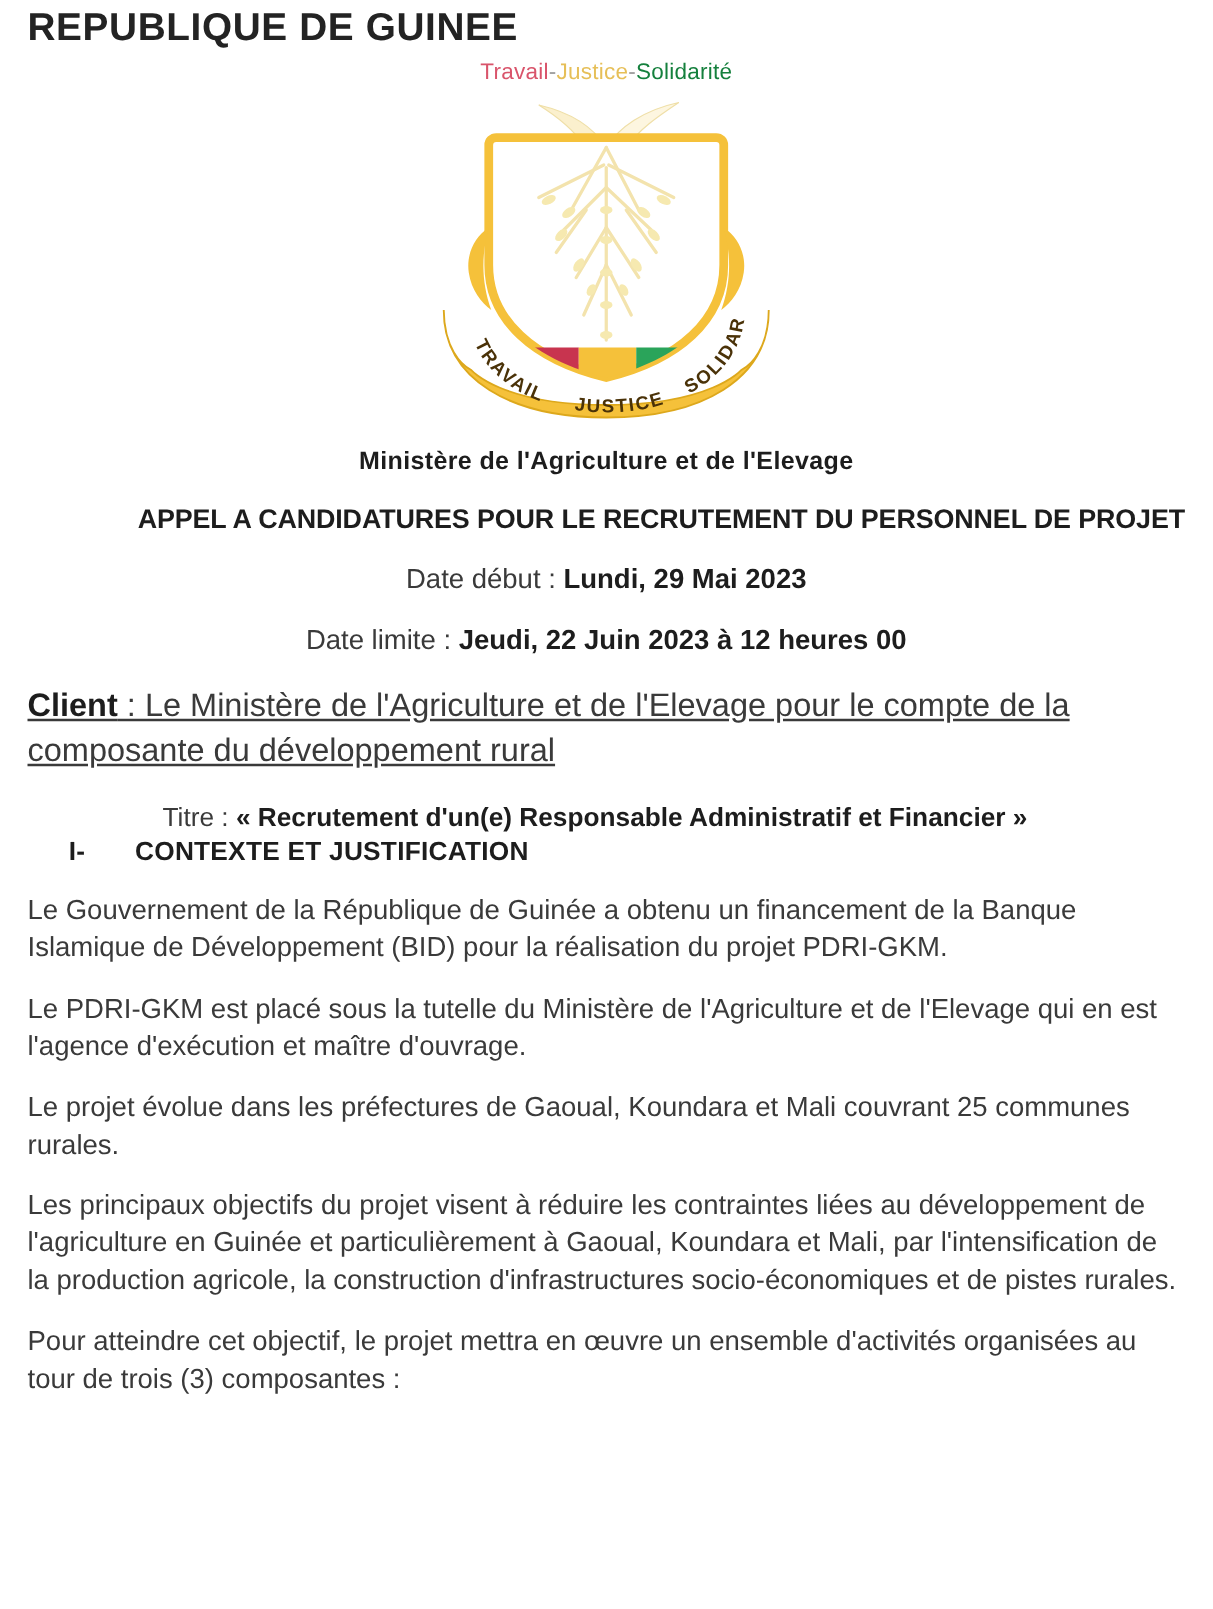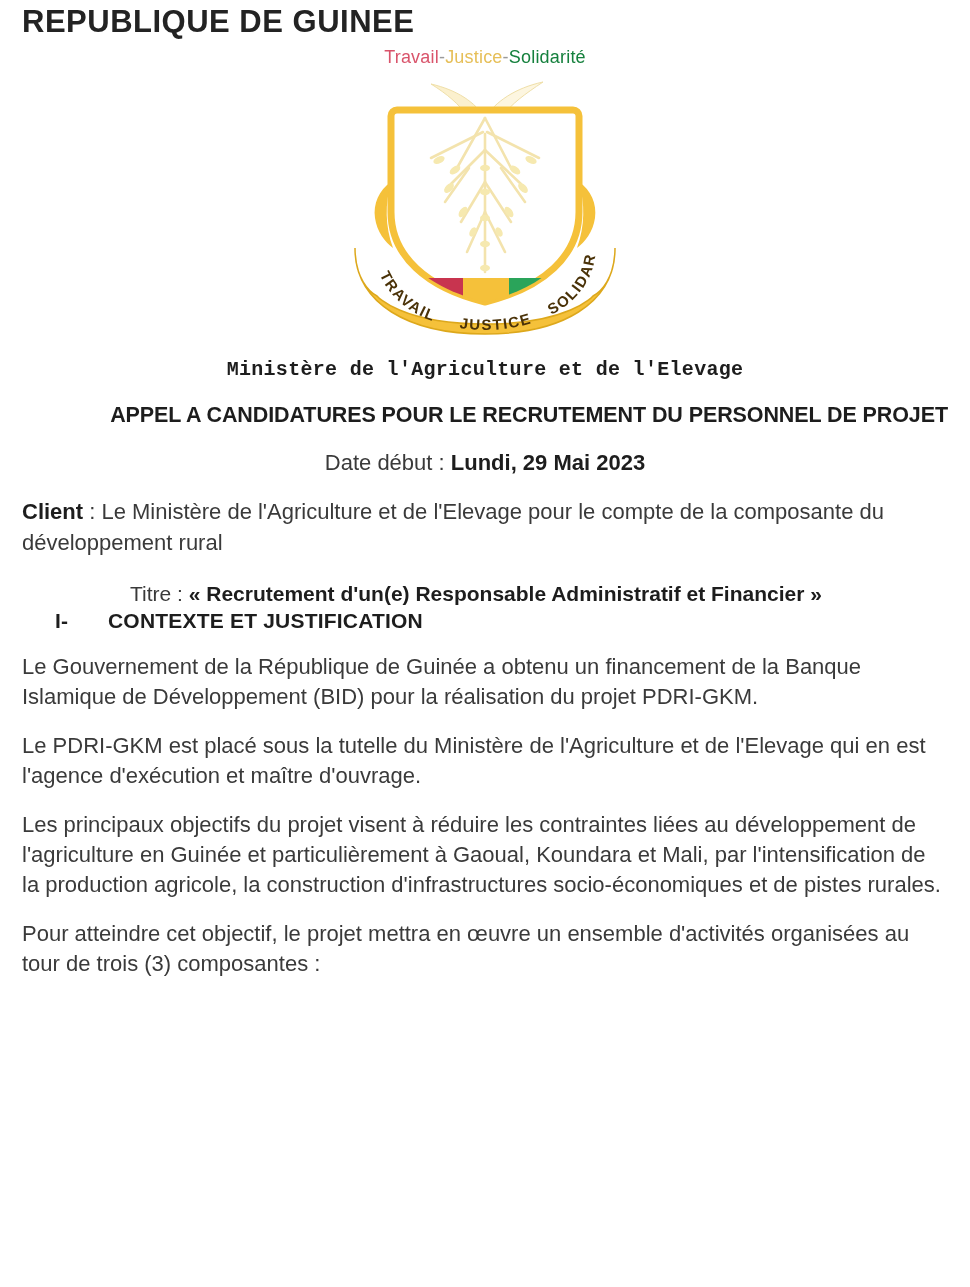--- a/index.html
+++ b/index.html
@@ -56,21 +56,20 @@
   }
 
   
   .ministry {
     text-align: center;
     font-weight: bold;
     font-size: 20px;
     color: #1d1d1d;
     margin: 14px 0 0 0;
     letter-spacing: 0.3px;
-    font-family: Liberation Mono, monospace;
   }
   .call-line {
     text-align: right;
     font-weight: bold;
     font-size: 21.5px;
     color: #1d1d1d;
     margin: 22px 0 0 0;
     letter-spacing: -0.1px;
   }
 
@@ -78,24 +77,25 @@
   .info-line {
     font-size: 22px;
     margin: 20px 0 0 0;
     line-height: 1.35;
     color: #3a3a3a;
     text-align: center;
   }
   .info-line b { color: #1d1d1d; }
 
   .block {
-    font-size: 22px;
+    font-size: 26px;
     margin: 20px 0 0 0;
     line-height: 1.38;
     color: #3a3a3a;
+    text-decoration: underline;
   }
   .block b { color: #1d1d1d; }
 
   
   .titre-line {
     font-size: 21px;
     margin: 22px 0 0 0;
     padding-left: 108px;
     color: #3a3a3a;
     line-height: 1.3;
@@ -216,33 +216,37 @@
   </div>
 
   <div class="ministry">Ministère de l'Agriculture et de l'Elevage</div>
 
   <div class="call-line">APPEL A CANDIDATURES POUR LE RECRUTEMENT DU PERSONNEL DE PROJET</div>
 
   <div class="info-line">
     <span>Date début : </span><b>Lundi, 29 Mai 2023</b>
   </div>
 
+  <div class="info-line">
+    <span>Date limite : </span><b>Jeudi, 22 Juin 2023 à 12 heures 00</b>
+  </div>
 
   <div class="block">
     <b>Client</b><span> : Le Ministère de l'Agriculture et de l'Elevage pour le compte de la composante du développement rural</span>
   </div>
 
 
   <div class="titre-line">
     <span>Titre : </span><b>« Recrutement d'un(e) Responsable Administratif et Financier »</b>
   </div>
 
   <div class="section-heading">
     <span class="section-num">I-</span>
     <span>CONTEXTE ET JUSTIFICATION</span>
   </div>
 
   <div class="para first-para">Le Gouvernement de la République de Guinée a obtenu un financement de la Banque Islamique de Développement (BID) pour la réalisation du projet PDRI-GKM.</div>
   <div class="para">Le PDRI-GKM est placé sous la tutelle du Ministère de l'Agriculture et de l'Elevage qui en est l'agence d'exécution et maître d'ouvrage.</div>
+  <div class="para">Le projet évolue dans les préfectures de Gaoual, Koundara et Mali couvrant 25 communes rurales.</div>
   <div class="para">Les principaux objectifs du projet visent à réduire les contraintes liées au développement de l'agriculture en Guinée et particulièrement à Gaoual, Koundara et Mali, par l'intensification de la production agricole, la construction d'infrastructures socio-économiques et de pistes rurales.</div>
   <div class="para">Pour atteindre cet objectif, le projet mettra en œuvre un ensemble d'activités organisées au tour de trois (3) composantes :</div>
 
 </div>
 
 </body></html>

